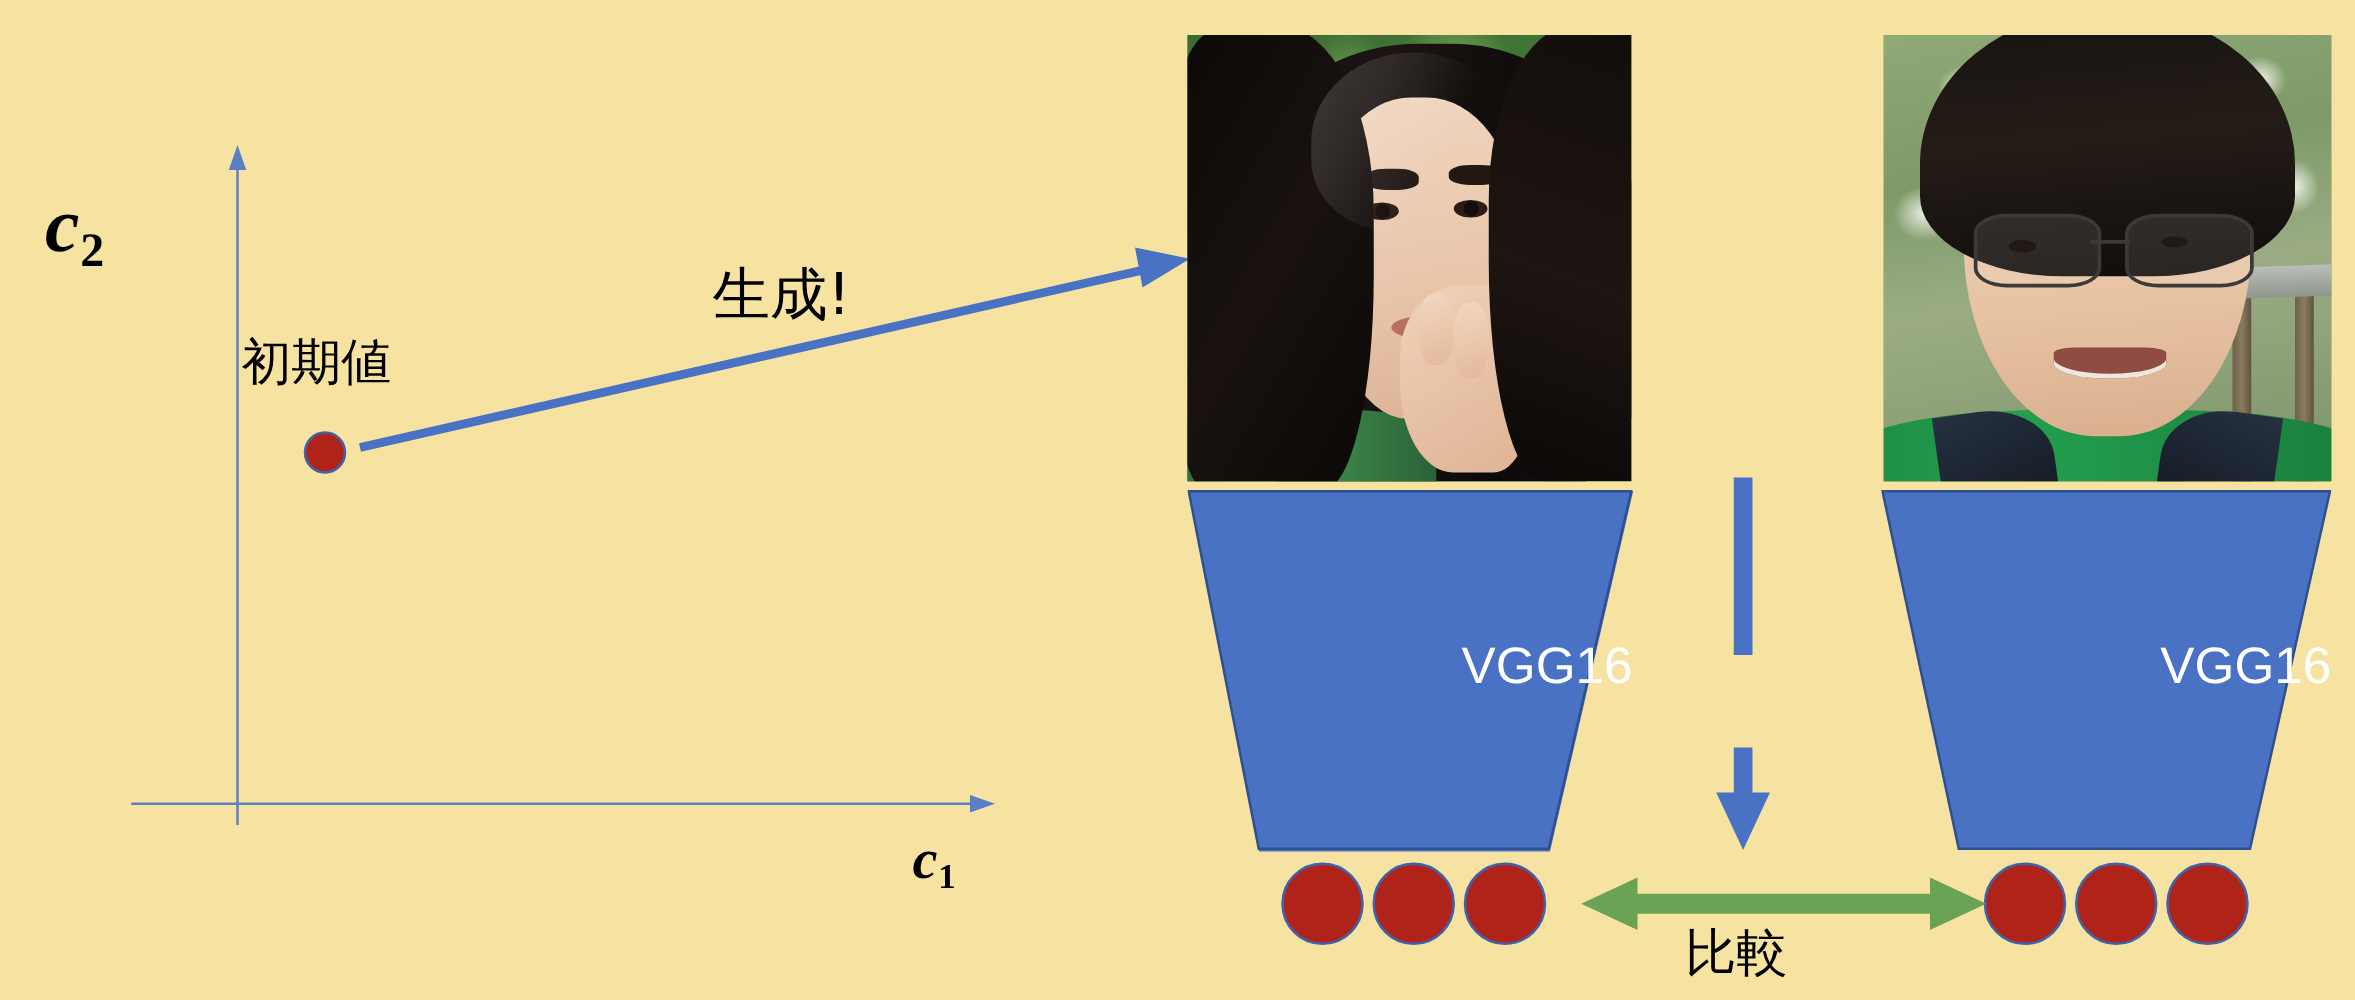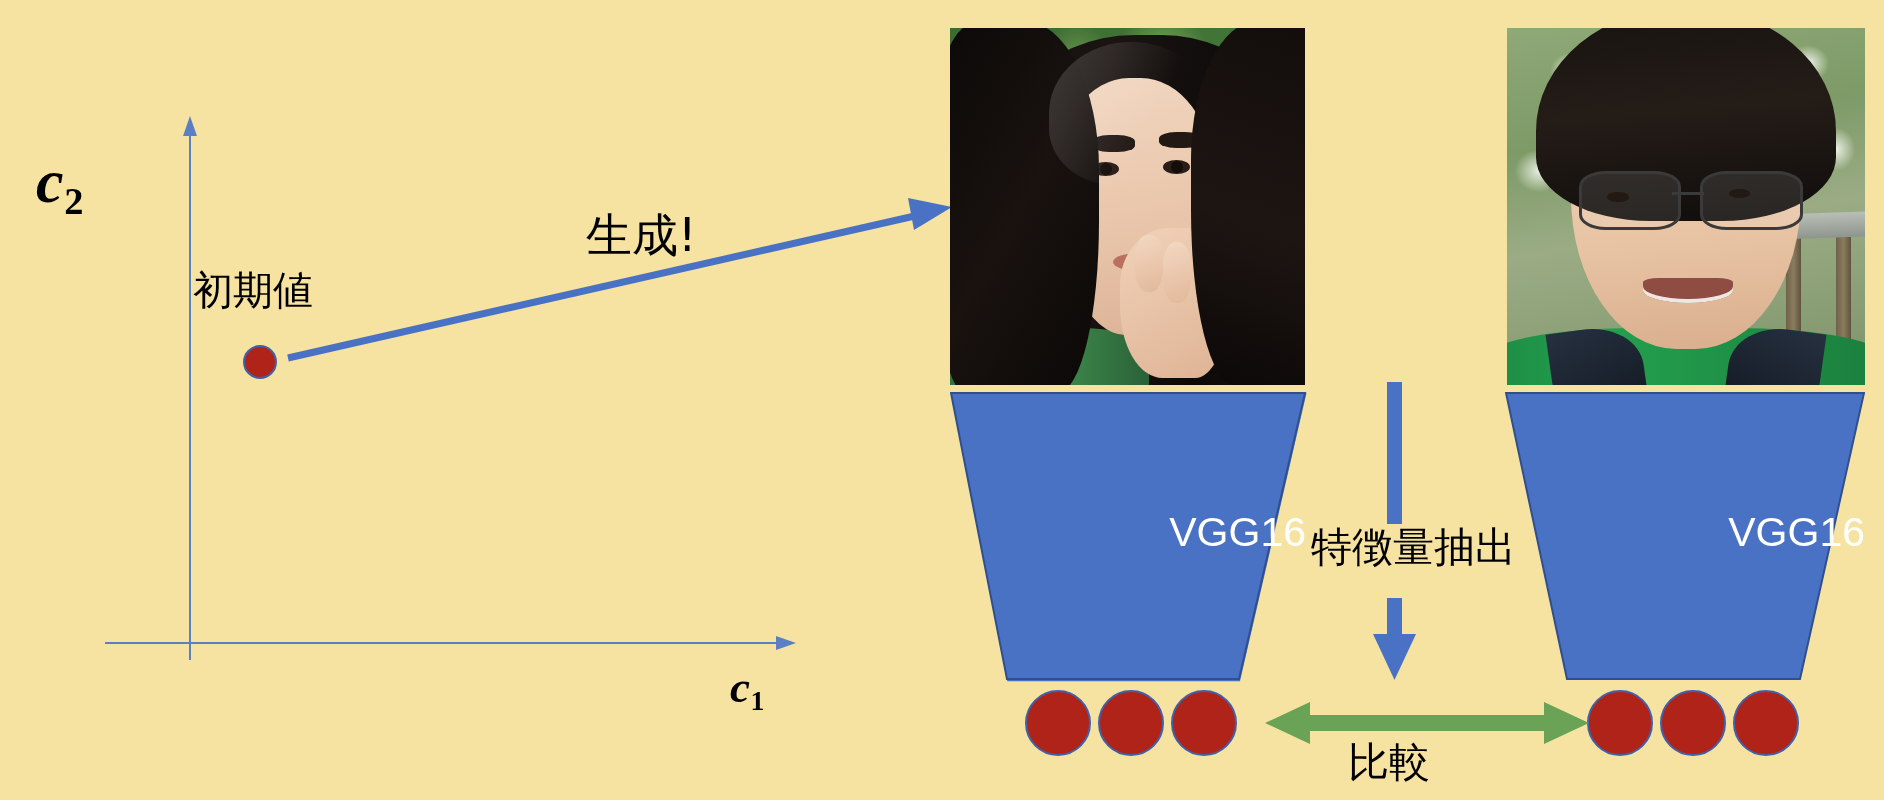--- a/index.html
+++ b/index.html
@@ -203,21 +203,21 @@
 
   <div class="abs jp" style="left:193px;top:270px;font-size:40px;">初期値</div>
 
   <div class="dot" style="left:243px;top:345px;width:30px;height:30px;"></div>
 
   <svg class="abs" style="left:280px;top:180px;width:690px;height:210px;" viewBox="0 0 690 210">
     <line x1="8" y1="178" x2="648" y2="33" stroke="#4a72c4" stroke-width="7"></line>
     <polygon points="672,27 628,18 634,50" fill="#4a72c4"></polygon>
   </svg>
 
-  <div class="abs jp" style="left:570px;top:212px;font-size:46px;margin-left:16px;">生成!</div>
+  <div class="abs jp" style="left:570px;top:212px;font-size:46px;">生成!</div>
 
   <div class="photo" style="left:950px;top:28px;width:355px;height:357px;">
     <div class="bg p1-bg"></div>
     <div class="p1-hair-back"></div>
     <div class="p1-cloth"></div>
     <div class="p1-face"></div>
     <div class="p1-brow" style="left:40%;top:30%;width:12%;"></div>
     <div class="p1-brow" style="left:59%;top:29%;width:12%;"></div>
     <div class="p1-eye" style="left:40%;top:37.5%;">
       <div class="pup"></div>
@@ -272,21 +272,20 @@
 
   <div class="dot" style="left:1587px;top:690px;width:62px;height:62px;"></div>
   <div class="dot" style="left:1660px;top:690px;width:62px;height:62px;"></div>
   <div class="dot" style="left:1733px;top:690px;width:62px;height:62px;"></div>
 
   <svg class="abs" style="left:1360px;top:380px;width:80px;height:305px;" viewBox="0 0 80 305">
     <rect x="27" y="2" width="15" height="142" fill="#4a72c4"></rect>
     <rect x="27" y="218" width="15" height="48" fill="#4a72c4"></rect>
     <polygon points="34.5,300 13,254 56,254" fill="#4a72c4"></polygon>
   </svg>
-  <div class="abs jp" style="left:1311px;top:527px;font-size:41px;">特徴量抽出</div>
 
   <svg class="abs" style="left:1262px;top:694px;width:330px;height:58px;" viewBox="0 0 330 58">
     <rect x="44" y="21" width="242" height="16" fill="#6aa355"></rect>
     <polygon points="3,29 48,8 48,50" fill="#6aa355"></polygon>
     <polygon points="327,29 282,8 282,50" fill="#6aa355"></polygon>
   </svg>
   <div class="abs jp" style="left:1348px;top:742px;font-size:41px;">比較</div>
 
 </div>
 

